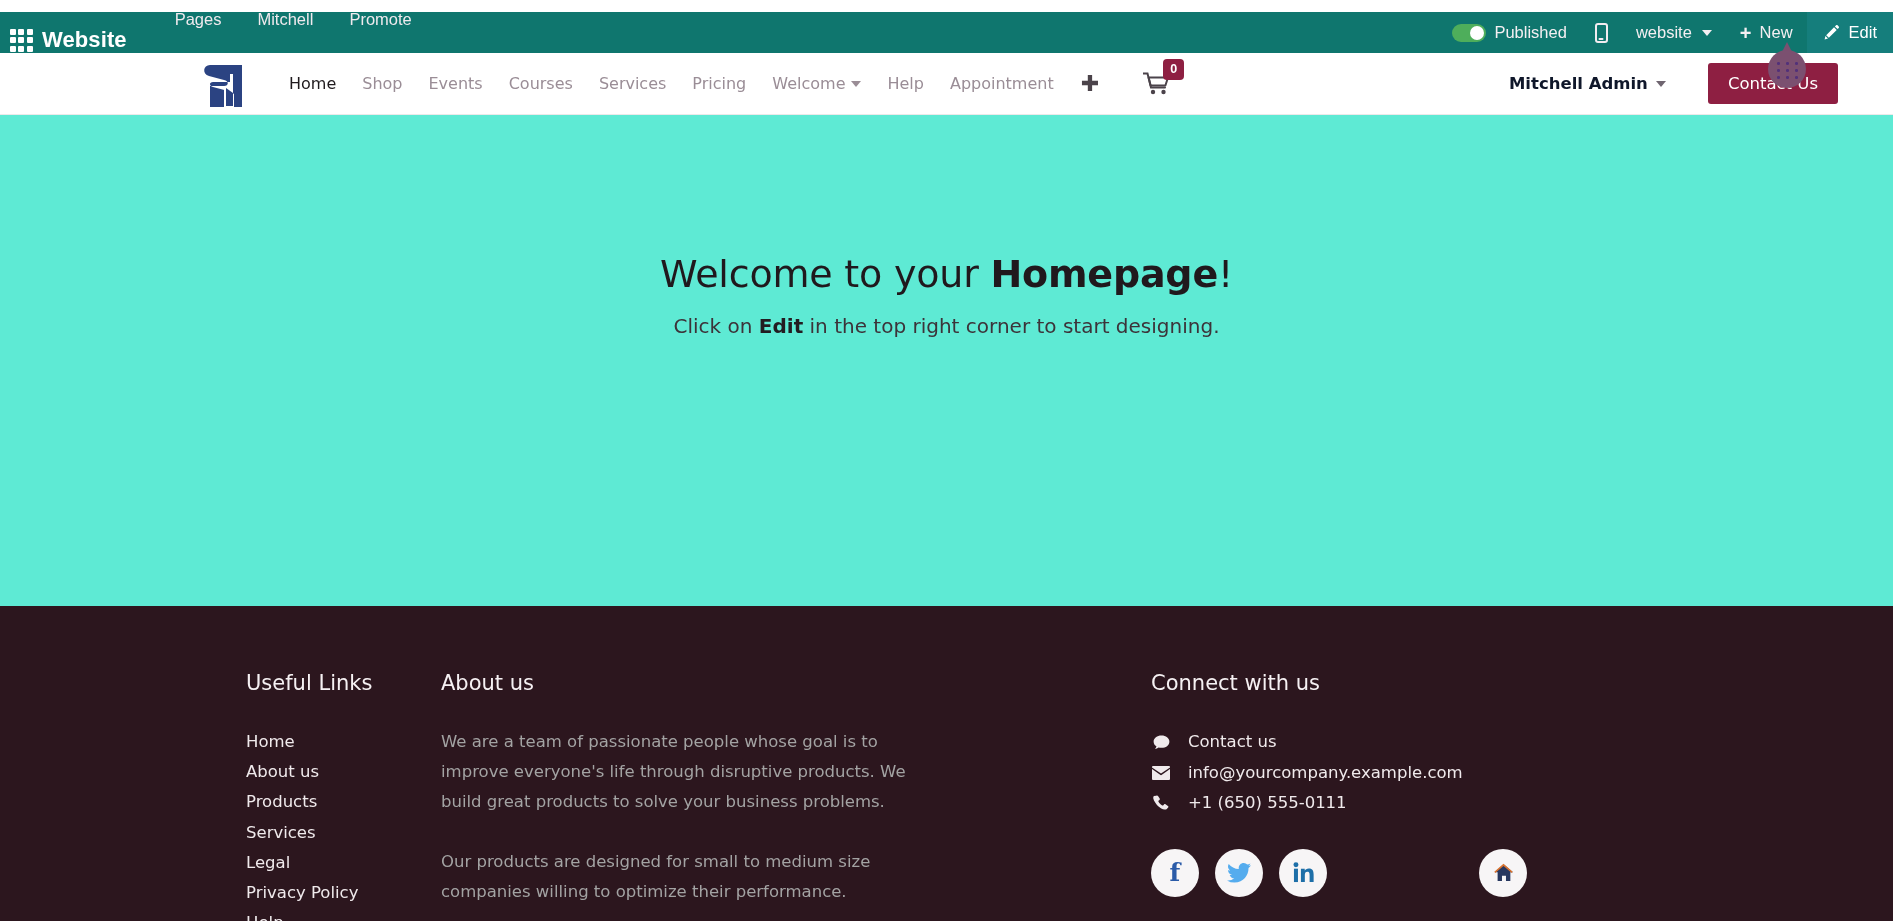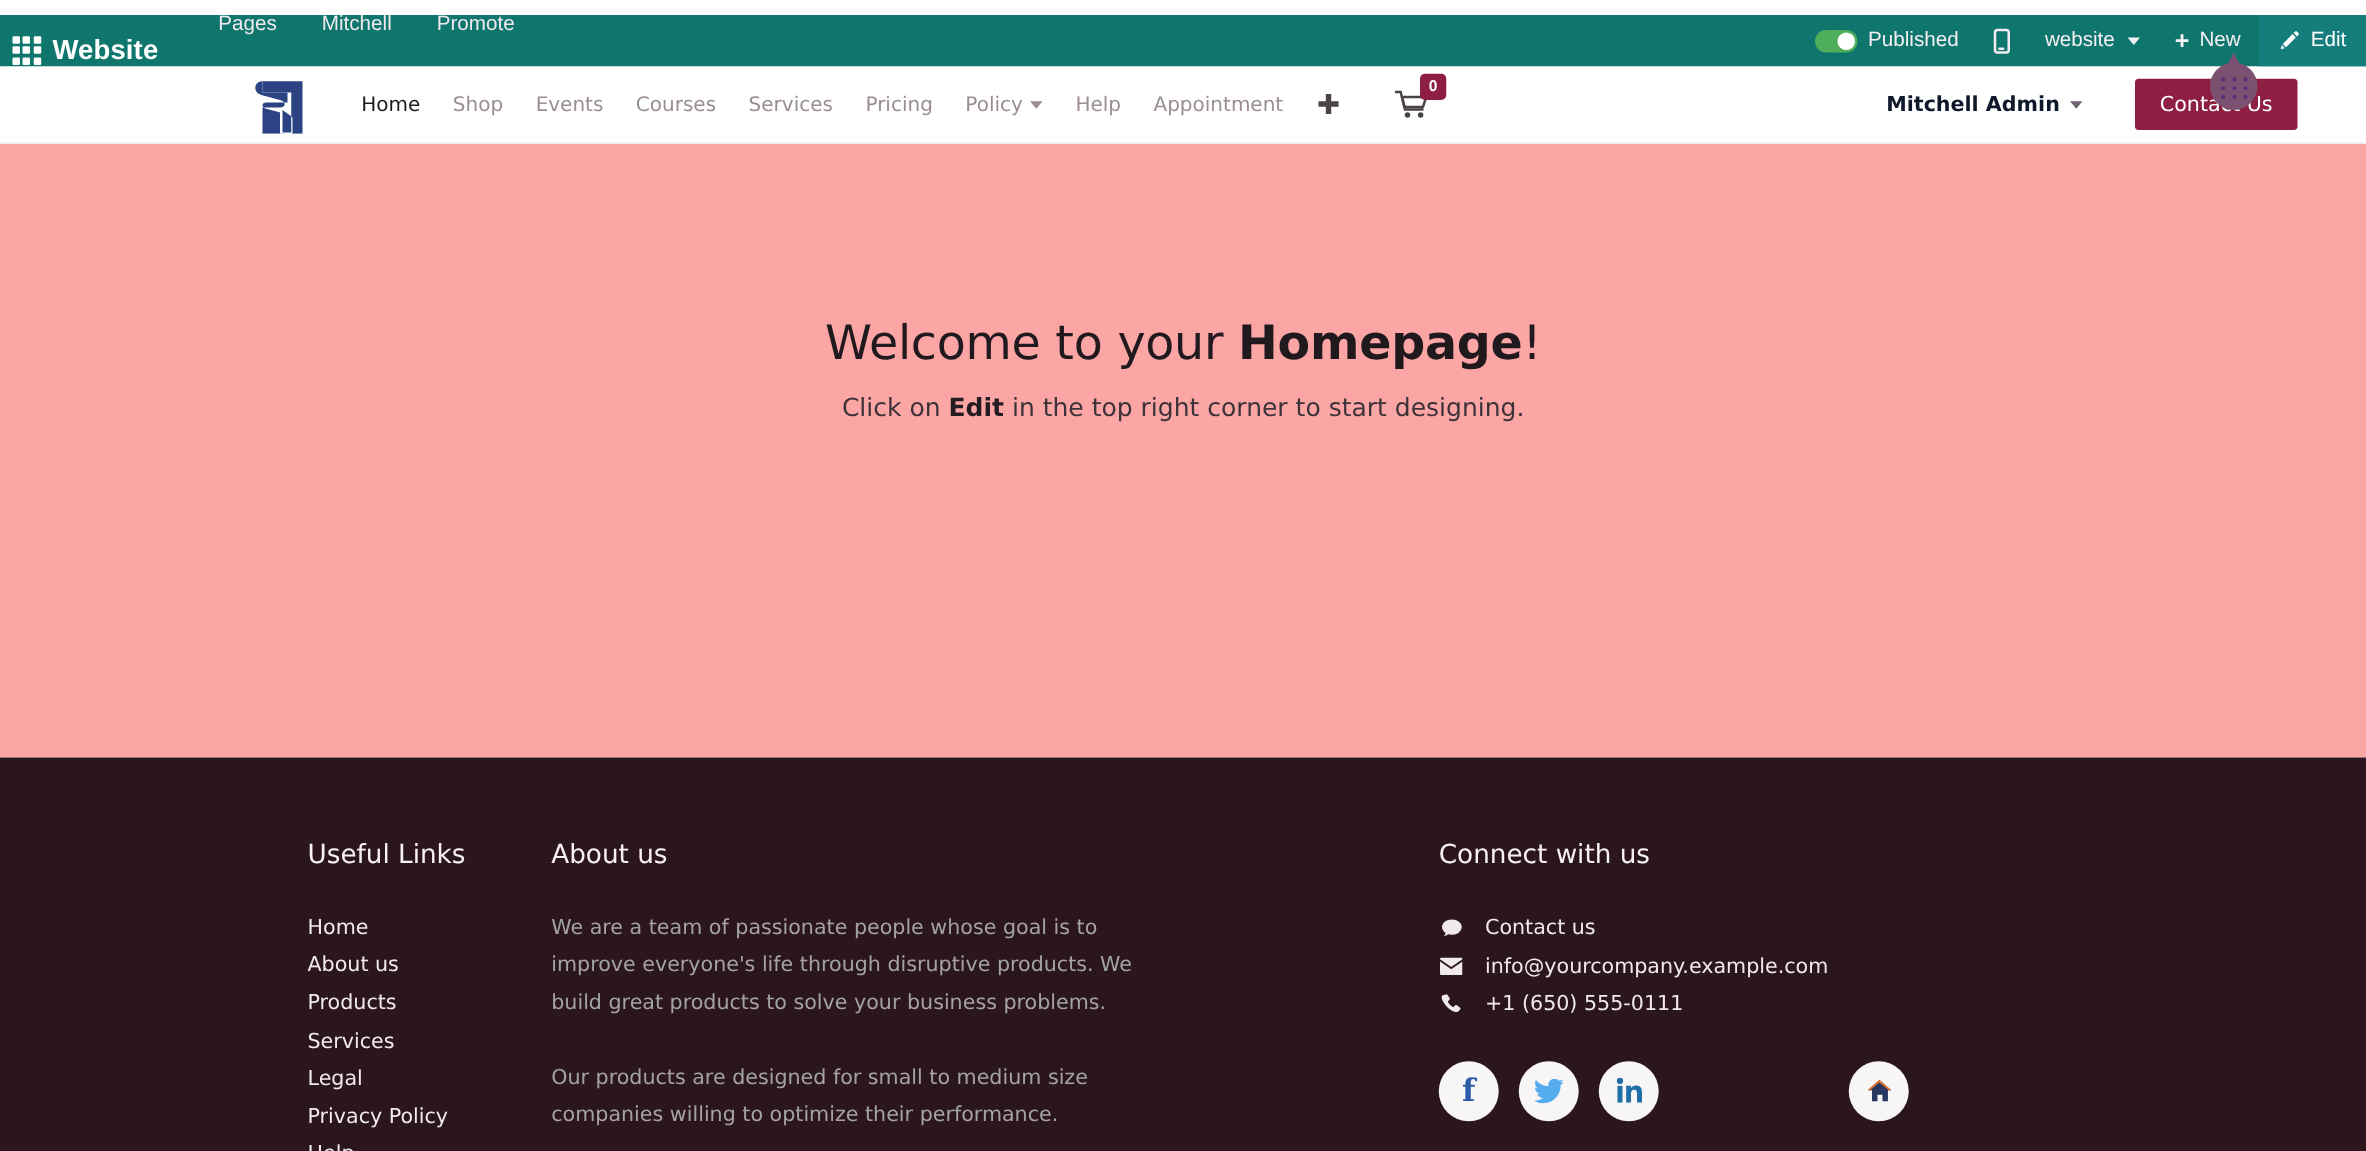--- a/index.html
+++ b/index.html
@@ -191,21 +191,21 @@
     font-family:"DejaVu Sans", sans-serif;
     font-size: 16.5px;
     padding: 11px 20px;
     border-radius: 3px;
     cursor: pointer; white-space: nowrap;
   }
 
   
   .main-stage {
     height: 491px;
-    background: #fca5a5;
+    background: #5eead4;
     display: flex;
     flex-direction: column;
     align-items: center;
     padding-top: 137px;
   }
   .welcome-title {
     font-family: "DejaVu Sans", sans-serif;
     font-size: 38px;
     font-weight: 400;
     color: #20191D;
@@ -374,21 +374,21 @@
   </div>
 
   <div class="nav-links">
     <a href="#" class="active">Home</a>
     <a href="#">Shop</a>
     <a href="#">Events</a>
     <a href="#">Courses</a>
     <a href="#">Services</a>
     <a href="#">Pricing</a>
     <a href="#">
-      <span>Policy</span>
+      <span>Welcome</span>
       <span class="nav-caret"></span>
     </a>
     <a href="#">Help</a>
     <a href="#">Appointment</a>
     <span class="nav-plus">✚</span>
   </div>
 
   <div class="cart-wrap">
     <svg viewBox="0 0 28 24" width="28" height="24" aria-hidden="true">
       <path d="M0.5 1.5 H4.5 L8 15.5 H22" stroke="#4B434A" stroke-width="2" fill="none" stroke-linecap="round"></path>

